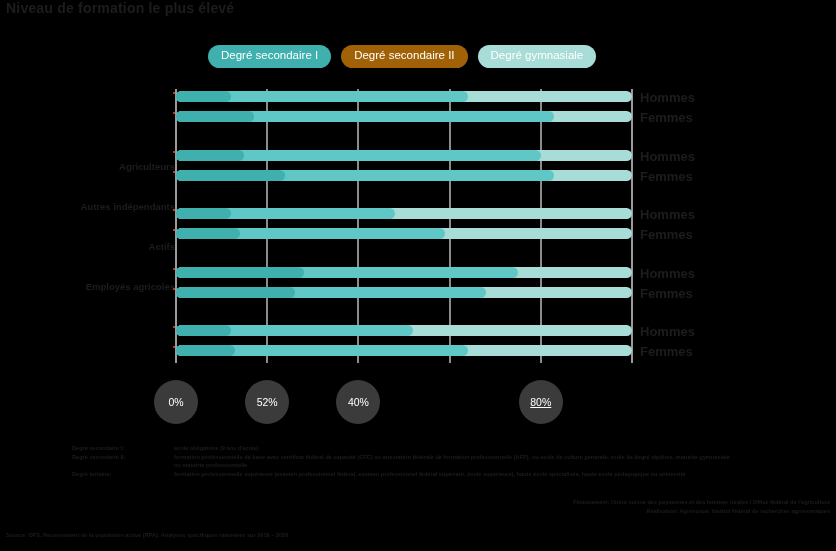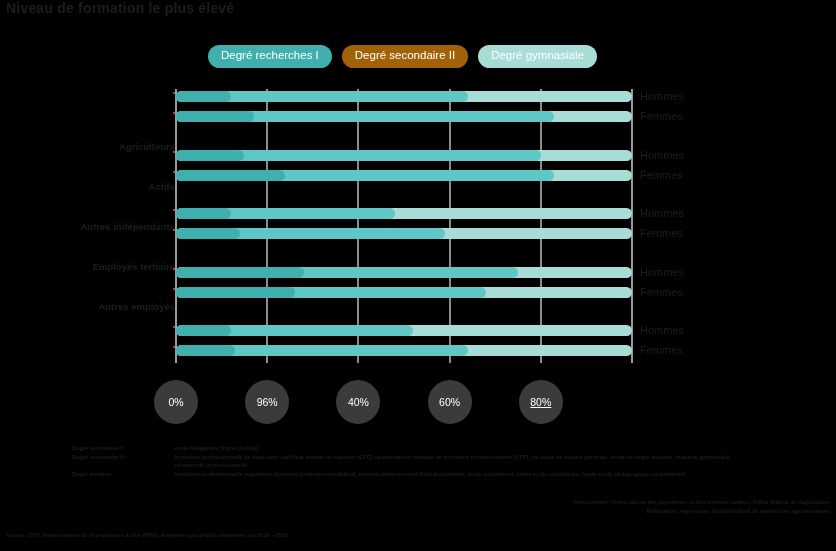--- a/index.html
+++ b/index.html
@@ -62,21 +62,21 @@
 
   
   .side-labels {
     position: absolute; left: 640px; top: 89px;
     width: 100px; height: 274px;
     display: flex; flex-direction: column; justify-content: space-between;
   }
   .side-group { position: relative; height: 40px; }
   .side-lbl {
     position: absolute; left: 0;
-    font-size: 11px; font-weight: normal; color: #1d1d1f;
+    font-size: 13px; font-weight: bold; color: #1d1d1f;
     white-space: nowrap; line-height: 1;
   }
   .side-lbl.top { top: 2px; }
   .side-lbl.bot { top: 22px; }
 
   
   .cat-labels {
     position: absolute; left: 21px; top: 89px;
     width: 160px; height: 274px;
     display: flex; flex-direction: column; justify-content: center;
@@ -126,40 +126,37 @@
   }
 </style>
 </head>
 <body>
 
 <div class="page">
 
   <div class="title">Niveau de formation le plus élevé</div>
 
   <div class="legend" id="legend">
-      <div class="legend-pill" style="background: rgb(63, 176, 174);"><span>Degré recherches I</span></div>
+      <div class="legend-pill" style="background: rgb(63, 176, 174);"><span>Degré secondaire I</span></div>
       <div class="legend-pill" style="background: #a16207;"><span>Degré secondaire II</span></div>
       <div class="legend-pill" style="background: rgb(168, 220, 214);"><span>Degré gymnasiale</span></div>
     </div>
 
   <div class="cat-labels" id="cat-labels">
       <div class="cat-group">
         <span class="cat-lbl">Agriculteurs</span>
       </div>
       <div class="cat-group">
+        <span class="cat-lbl">Autres indépendants</span>
+      </div>
+      <div class="cat-group">
         <span class="cat-lbl">Actifs</span>
       </div>
       <div class="cat-group">
-        <span class="cat-lbl">Autres indépendants</span>
-      </div>
-      <div class="cat-group">
-        <span class="cat-lbl">Employés tertiaire</span>
-      </div>
-      <div class="cat-group">
-        <span class="cat-lbl">Autres employés</span>
+        <span class="cat-lbl">Employés agricoles</span>
       </div>
     </div>
 
   <div class="plot">
     <div class="gridlines" id="gridlines">
         <div class="gridline edge" style="left: calc(0% - 1px);"></div>
         <div class="gridline" style="left: calc(20% - 1px);"></div>
         <div class="gridline" style="left: calc(40% - 1px);"></div>
         <div class="gridline" style="left: calc(60% - 1px);"></div>
         <div class="gridline" style="left: calc(80% - 1px);"></div>
@@ -260,27 +257,24 @@
         <div class="side-lbl top">Hommes</div>
         <div class="side-lbl bot">Femmes</div>
       </div>
     </div>
 
   <div class="xaxis" id="xaxis">
       <div class="xtick" style="left: 0%;">
         <span>0%</span>
       </div>
       <div class="xtick" style="left: 20%;">
-        <span>96%</span>
+        <span>52%</span>
       </div>
       <div class="xtick" style="left: 40%;">
         <span>40%</span>
-      </div>
-      <div class="xtick" style="left: 60%;">
-        <span>60%</span>
       </div>
       <div class="xtick" style="left: 80%; text-decoration: underline;">
         <span>80%</span>
       </div>
     </div>
 
   <div class="notes" id="notes">
       <div class="note-row">
         <div class="note-term">Degré secondaire I:</div>
         <div class="note-def">école obligatoire (9 ans d'école)</div>

